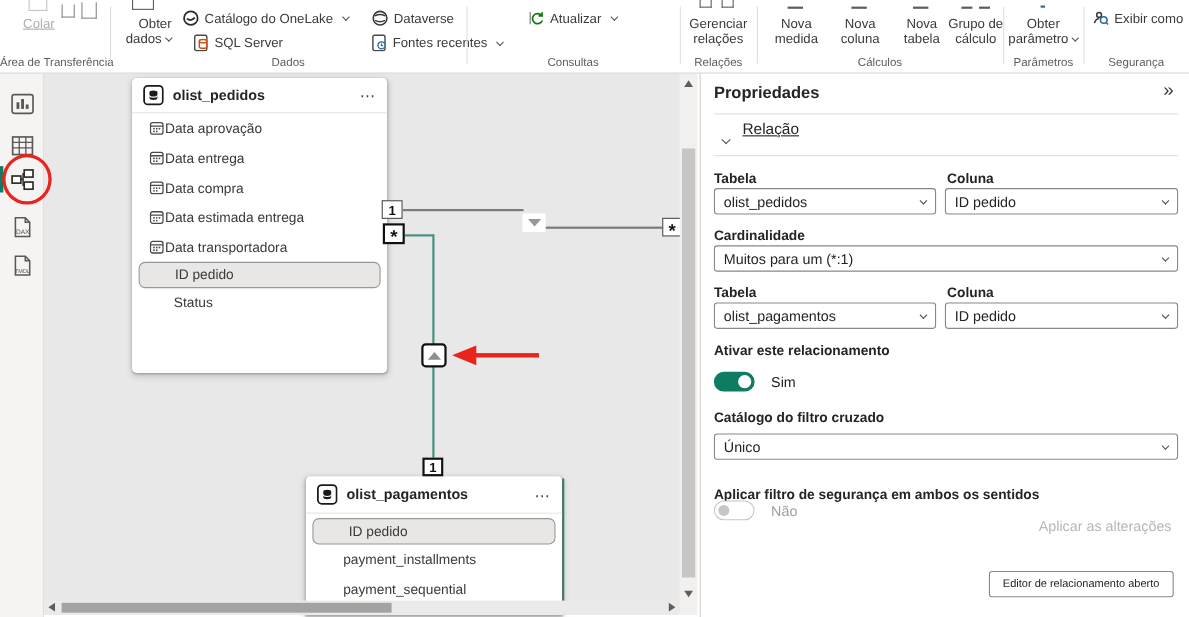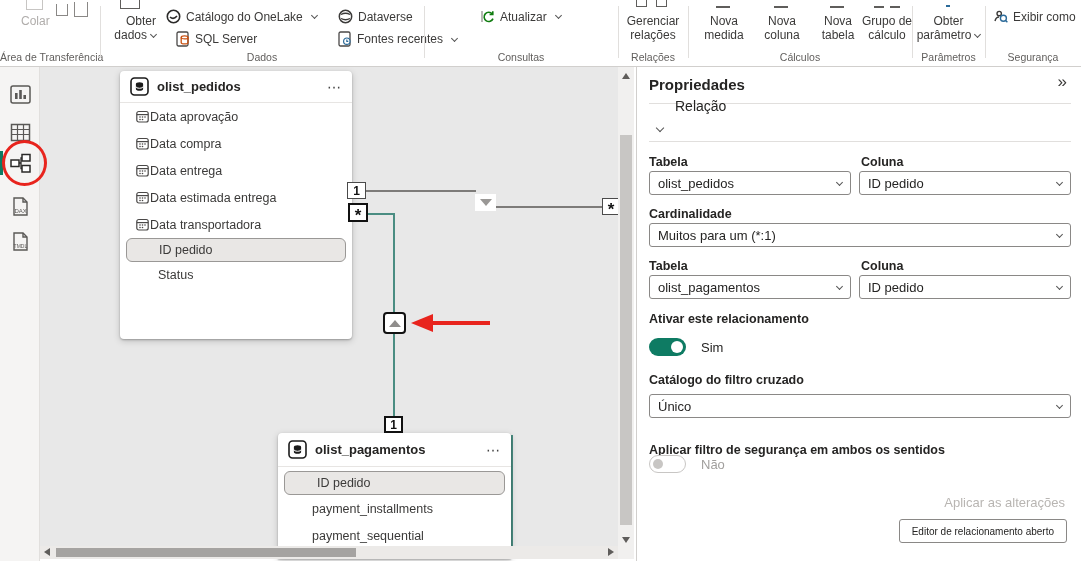--- a/index.html
+++ b/index.html
@@ -1,17 +1,17 @@
 <!DOCTYPE html>
 <html><head>
 <meta charset="utf-8">
 <style>
   * { margin:0; padding:0; box-sizing:border-box; }
   html,body { width:1081px; height:561px; background:#fff; font-family:"Liberation Sans", sans-serif; color:#252423; overflow:hidden; }
-  .abs { position:absolute; }
+  .abs { position:absolute;text-decoration:underline; }
   #app { position:relative; width:1081px; height:561px; }
 
   
   #ribbon { position:absolute; left:0; top:0; width:1081px; height:67px; background:#fff; border-bottom:1px solid #d1cfcd; }
   .rgroup { position:absolute; top:0; height:66px; }
   .gcaption { position:absolute; bottom:3px; left:0; right:0; text-align:center; font-size:10.5px; color:#605e5c; white-space:nowrap; }
   .gdivider { position:absolute; top:6px; width:1px; height:52px; background:#e1dfdd; }
   .rtxt { font-size:12px; color:#3b3a39; white-space:nowrap; }
   .rdis { color:#b0adab; }
   .stack { position:absolute; text-align:center; font-size:12px; color:#3b3a39; line-height:14px; }
@@ -285,33 +285,33 @@
       <div class="frow">
         <svg width="13" height="13" viewBox="0 0 13 13">
             <rect x="0.8" y="1.5" width="11.4" height="10.5" rx="2" fill="none" stroke="#4a4847" stroke-width="1.2"></rect>
             <path d="M0.8 4.6 h11.4" stroke="#4a4847" stroke-width="1.2"></path>
             <circle cx="4" cy="7" r="0.8" fill="#4a4847"></circle>
             <circle cx="6.5" cy="7" r="0.8" fill="#4a4847"></circle>
             <circle cx="9" cy="7" r="0.8" fill="#4a4847"></circle>
             <circle cx="4" cy="9.5" r="0.8" fill="#4a4847"></circle>
             <circle cx="6.5" cy="9.5" r="0.8" fill="#4a4847"></circle>
           </svg>
-        <span class="flabel">Data compra</span>
+        <span class="flabel">Data entrega</span>
       </div>
       <div class="frow">
         <svg width="13" height="13" viewBox="0 0 13 13">
             <rect x="0.8" y="1.5" width="11.4" height="10.5" rx="2" fill="none" stroke="#4a4847" stroke-width="1.2"></rect>
             <path d="M0.8 4.6 h11.4" stroke="#4a4847" stroke-width="1.2"></path>
             <circle cx="4" cy="7" r="0.8" fill="#4a4847"></circle>
             <circle cx="6.5" cy="7" r="0.8" fill="#4a4847"></circle>
             <circle cx="9" cy="7" r="0.8" fill="#4a4847"></circle>
             <circle cx="4" cy="9.5" r="0.8" fill="#4a4847"></circle>
             <circle cx="6.5" cy="9.5" r="0.8" fill="#4a4847"></circle>
           </svg>
-        <span class="flabel">Data entrega</span>
+        <span class="flabel">Data compra</span>
       </div>
       <div class="frow">
         <svg width="13" height="13" viewBox="0 0 13 13">
             <rect x="0.8" y="1.5" width="11.4" height="10.5" rx="2" fill="none" stroke="#4a4847" stroke-width="1.2"></rect>
             <path d="M0.8 4.6 h11.4" stroke="#4a4847" stroke-width="1.2"></path>
             <circle cx="4" cy="7" r="0.8" fill="#4a4847"></circle>
             <circle cx="6.5" cy="7" r="0.8" fill="#4a4847"></circle>
             <circle cx="9" cy="7" r="0.8" fill="#4a4847"></circle>
             <circle cx="4" cy="9.5" r="0.8" fill="#4a4847"></circle>
             <circle cx="6.5" cy="9.5" r="0.8" fill="#4a4847"></circle>
@@ -388,21 +388,21 @@
     <div class="head"></div>
     <div class="tail"></div>
   </div>
 
   <div id="panel">
     <div class="ptitle">Propriedades</div>
     <div class="pcollapse">»</div>
     <div class="pdiv" style="top:36px;"></div>
 
     <div class="abs" style="left:16px;top:52px;"><span class="chv" style="width:6px;height:6px;"></span></div>
-    <div class="abs" style="left:38px;top:31px;font-size:14px;">Relação</div>
+    <div class="abs" style="left:38px;top:42px;font-size:14px;">Relação</div>
     <div class="pdiv" style="top:74px;"></div>
 
     <div class="plabel" style="left:12px;top:88px;">Tabela</div>
     <div class="plabel" style="left:224px;top:88px;">Coluna</div>
     <div class="dd" style="left:12px;top:104px;width:202px;">
       <span>olist_pedidos</span>
         <span class="chv"></span>
     </div>
     <div class="dd" style="left:222px;top:104px;width:212px;">
       <span>ID pedido</span>
@@ -437,17 +437,17 @@
       <span>Único</span>
         <span class="chv"></span>
     </div>
 
     <div class="plabel" style="left:12px;top:376px;">Aplicar filtro de segurança em ambos os sentidos</div>
     <div class="toggle-off" style="left:12px;top:388px;">
         <div class="knob"></div>
       </div>
     <div class="tlabel" style="left:64px;top:390px;color:#a19f9d;">Não</div>
 
-    <div class="btn-disabled" style="right:16px;top:428px;">Aplicar as alterações</div>
+    <div class="btn-disabled" style="right:16px;top:404px;">Aplicar as alterações</div>
     <div class="btn" style="right:14px;top:452px;">Editor de relacionamento aberto</div>
   </div>
 
 </div>
 
 </body></html>

